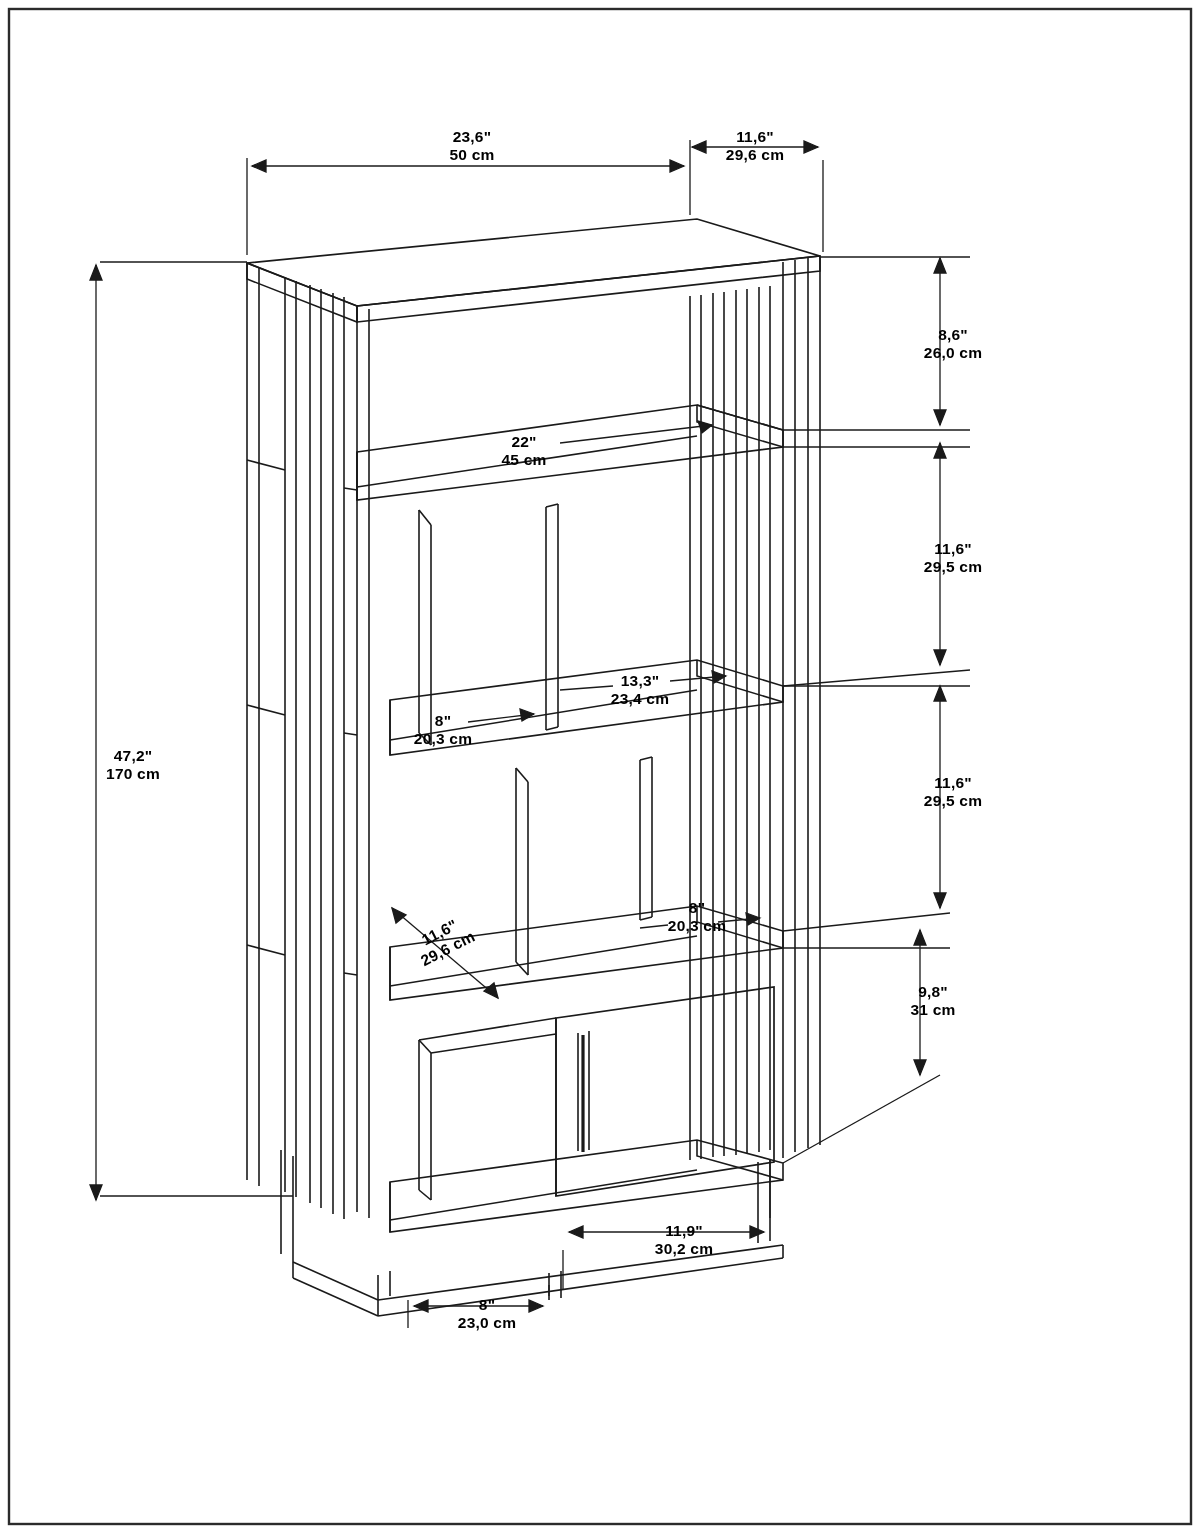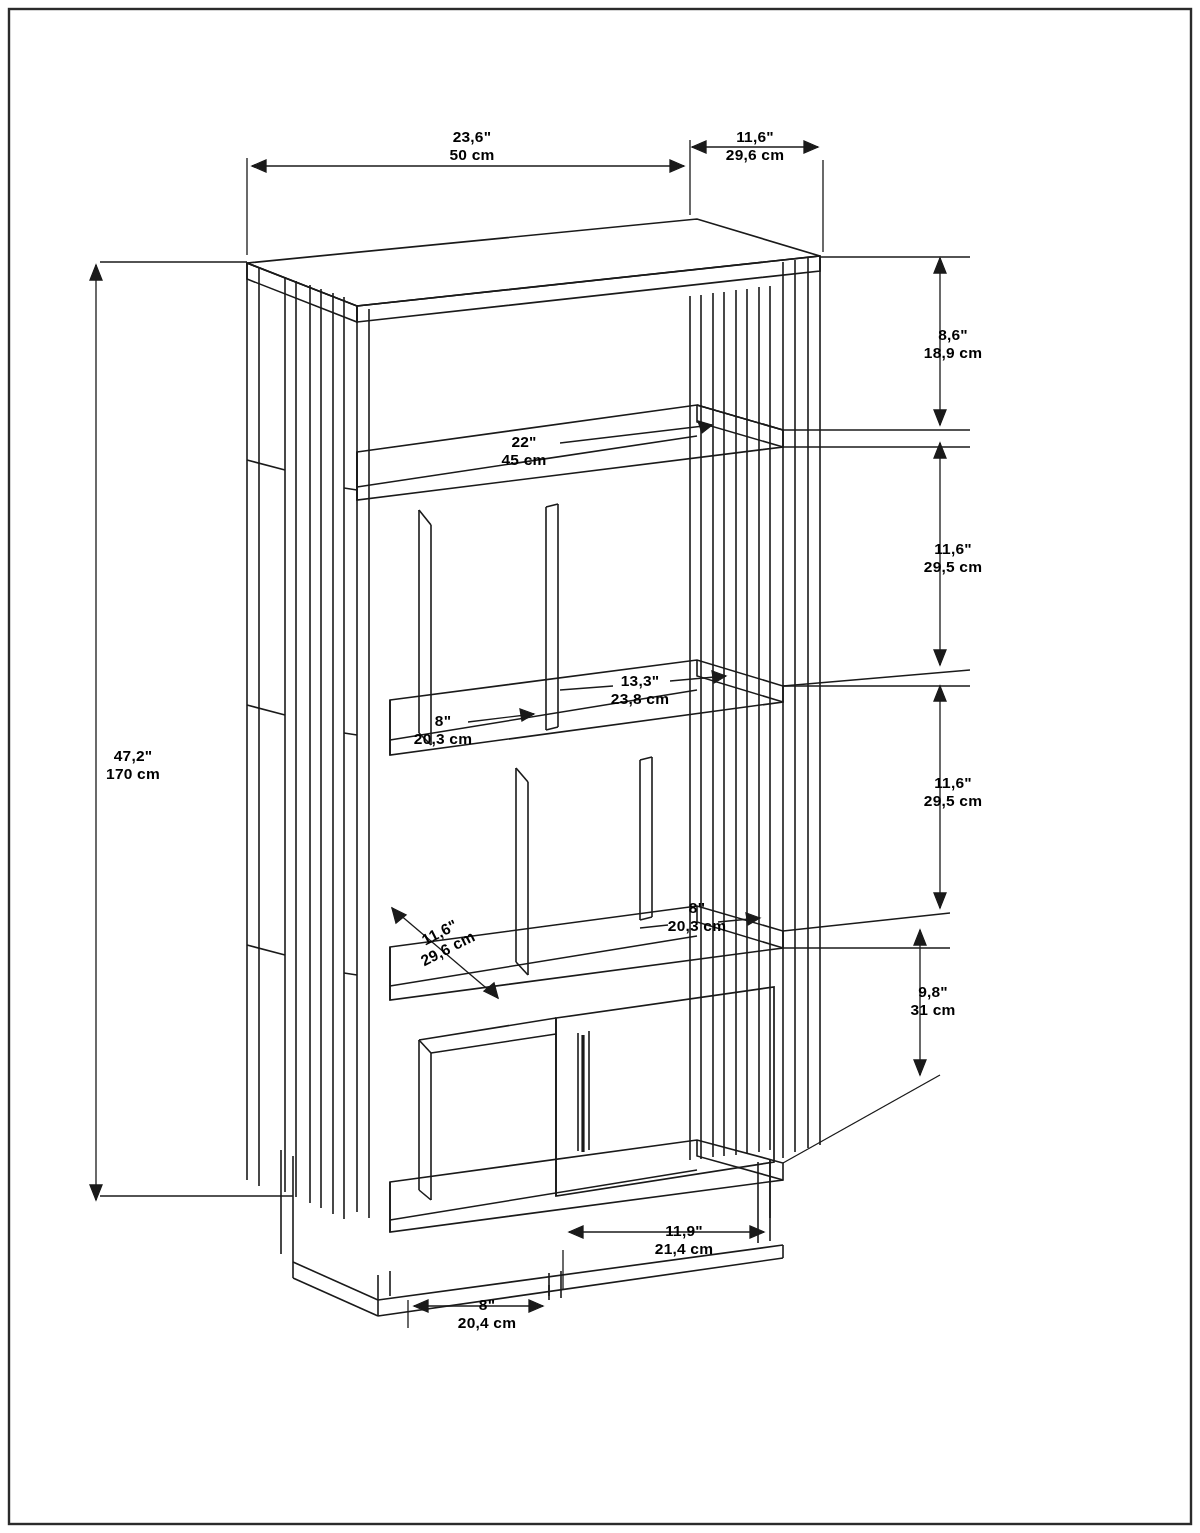--- a/index.html
+++ b/index.html
@@ -255,21 +255,21 @@
     <span class="l2">29,6 cm</span>
   </div>
 
   <div class="dim-label ctr" style="left:133px; top:765px;">
     <span>47,2"</span>
     <span class="l2">170 cm</span>
   </div>
 
   <div class="dim-label ctr" style="left:953px; top:344px;">
     <span>8,6"</span>
-    <span class="l2">18,9 cm</span>
+    <span class="l2">26,0 cm</span>
   </div>
 
   <div class="dim-label ctr" style="left:953px; top:558px;">
     <span>11,6"</span>
     <span class="l2">29,5 cm</span>
   </div>
 
   <div class="dim-label ctr" style="left:953px; top:792px;">
     <span>11,6"</span>
     <span class="l2">29,5 cm</span>
@@ -280,41 +280,41 @@
     <span class="l2">31 cm</span>
   </div>
 
   <div class="dim-label ctr" style="left:524px; top:451px;">
     <span>22"</span>
     <span class="l2">45 cm</span>
   </div>
 
   <div class="dim-label ctr" style="left:640px; top:690px;">
     <span>13,3"</span>
-    <span class="l2">23,8 cm</span>
+    <span class="l2">23,4 cm</span>
   </div>
 
   <div class="dim-label ctr" style="left:443px; top:730px;">
     <span>8"</span>
     <span class="l2">20,3 cm</span>
   </div>
 
   <div class="dim-label ctr" style="left:697px; top:917px;">
     <span>8"</span>
     <span class="l2">20,3 cm</span>
   </div>
 
   <div class="dim-label rot" style="left:444px; top:941px;">
     <span>11,6"</span>
     <span class="l2">29,6 cm</span>
   </div>
 
   <div class="dim-label ctr" style="left:684px; top:1240px;">
     <span>11,9"</span>
-    <span class="l2">21,4 cm</span>
+    <span class="l2">30,2 cm</span>
   </div>
 
   <div class="dim-label ctr" style="left:487px; top:1314px;">
     <span>8"</span>
-    <span class="l2">20,4 cm</span>
+    <span class="l2">23,0 cm</span>
   </div>
 
 </div>
 
 </body></html>

